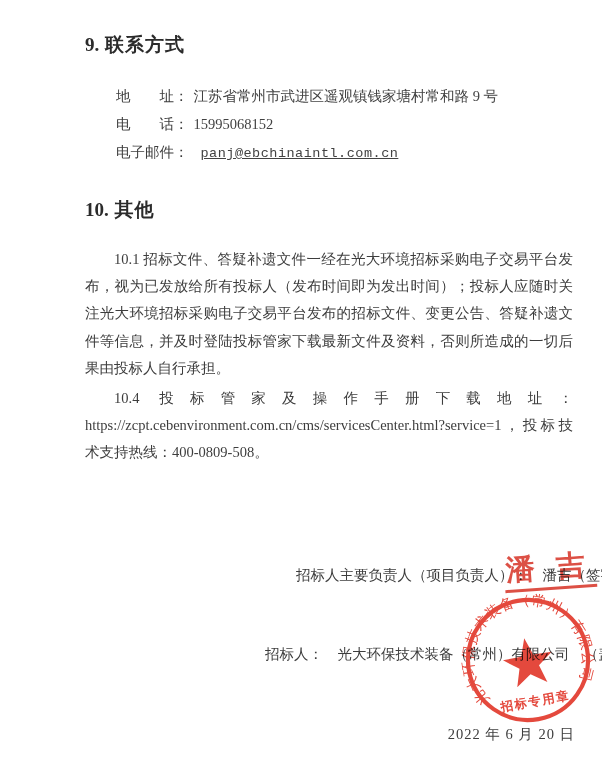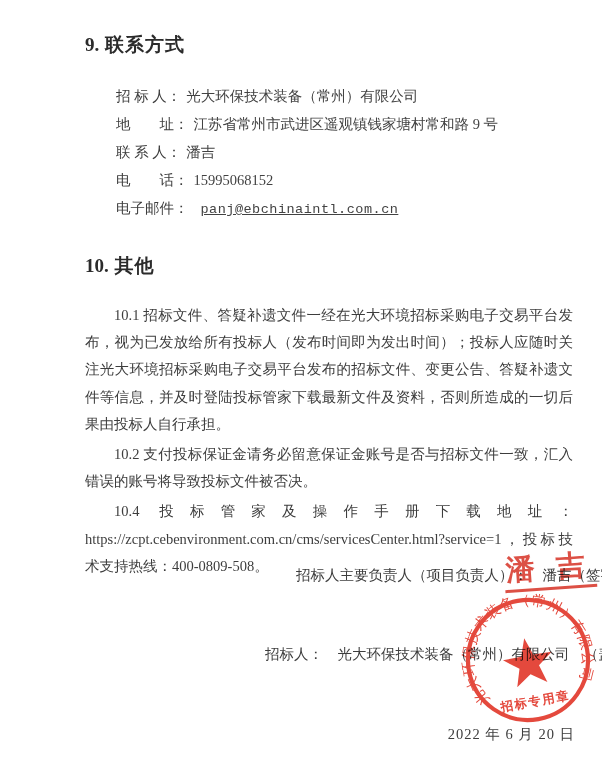--- a/index.html
+++ b/index.html
@@ -54,41 +54,34 @@
 </style>
 </head>
 <body>
 
 <div class="page">
 
   <h1 class="sec"><span class="num">9.</span> <span>联系方式</span></h1>
 
   <div class="contact">
     <div class="crow">
-      <span class="clabel">招 标 人：</span><span class="cvalue">光大环保技术装备（常州）有限公司</span>
-    </div>
-    <div class="crow">
       <span class="clabel">地　　址：</span><span class="cvalue">江苏省常州市武进区遥观镇钱家塘村常和路 9 号</span>
-    </div>
-    <div class="crow">
-      <span class="clabel">联 系 人：</span><span class="cvalue">潘吉</span>
     </div>
     <div class="crow">
       <span class="clabel">电　　话：</span><span class="cvalue">15995068152</span>
     </div>
     <div class="crow">
       <span class="clabel">电子邮件：</span><span class="cvalue mono">panj@ebchinaintl.com.cn</span>
     </div>
   </div>
 
   <h1 class="sec sec2"><span class="num">10.</span> <span>其他</span></h1>
 
   <div class="clauses">
     <p class="clause">10.1 招标文件、答疑补遗文件一经在光大环境招标采购电子交易平台发布，视为已发放给所有投标人（发布时间即为发出时间）；投标人应随时关注光大环境招标采购电子交易平台发布的招标文件、变更公告、答疑补遗文件等信息，并及时登陆投标管家下载最新文件及资料，否则所造成的一切后果由投标人自行承担。</p>
-    <p class="clause">10.2 支付投标保证金请务必留意保证金账号是否与招标文件一致，汇入错误的账号将导致投标文件被否决。</p>
     <p class="clause"><span>10.4 投标管家及操作手册下载地址：</span><span>https://zcpt.cebenvironment.com.cn/cms/servicesCenter.html?service=1</span><span>，投标技术支持热线：400-0809-508。</span></p>
   </div>
 
   <div class="sigline1">招标人主要负责人（项目负责人）：　潘吉（签字）</div>
 
   <div class="handsign">潘 吉</div>
 
   <div class="sigline2">招标人：　光大环保技术装备（常州）有限公司　（盖章）</div>
 
   <svg class="stamp" viewBox="-76 -76 152 152" xmlns="http://www.w3.org/2000/svg">

